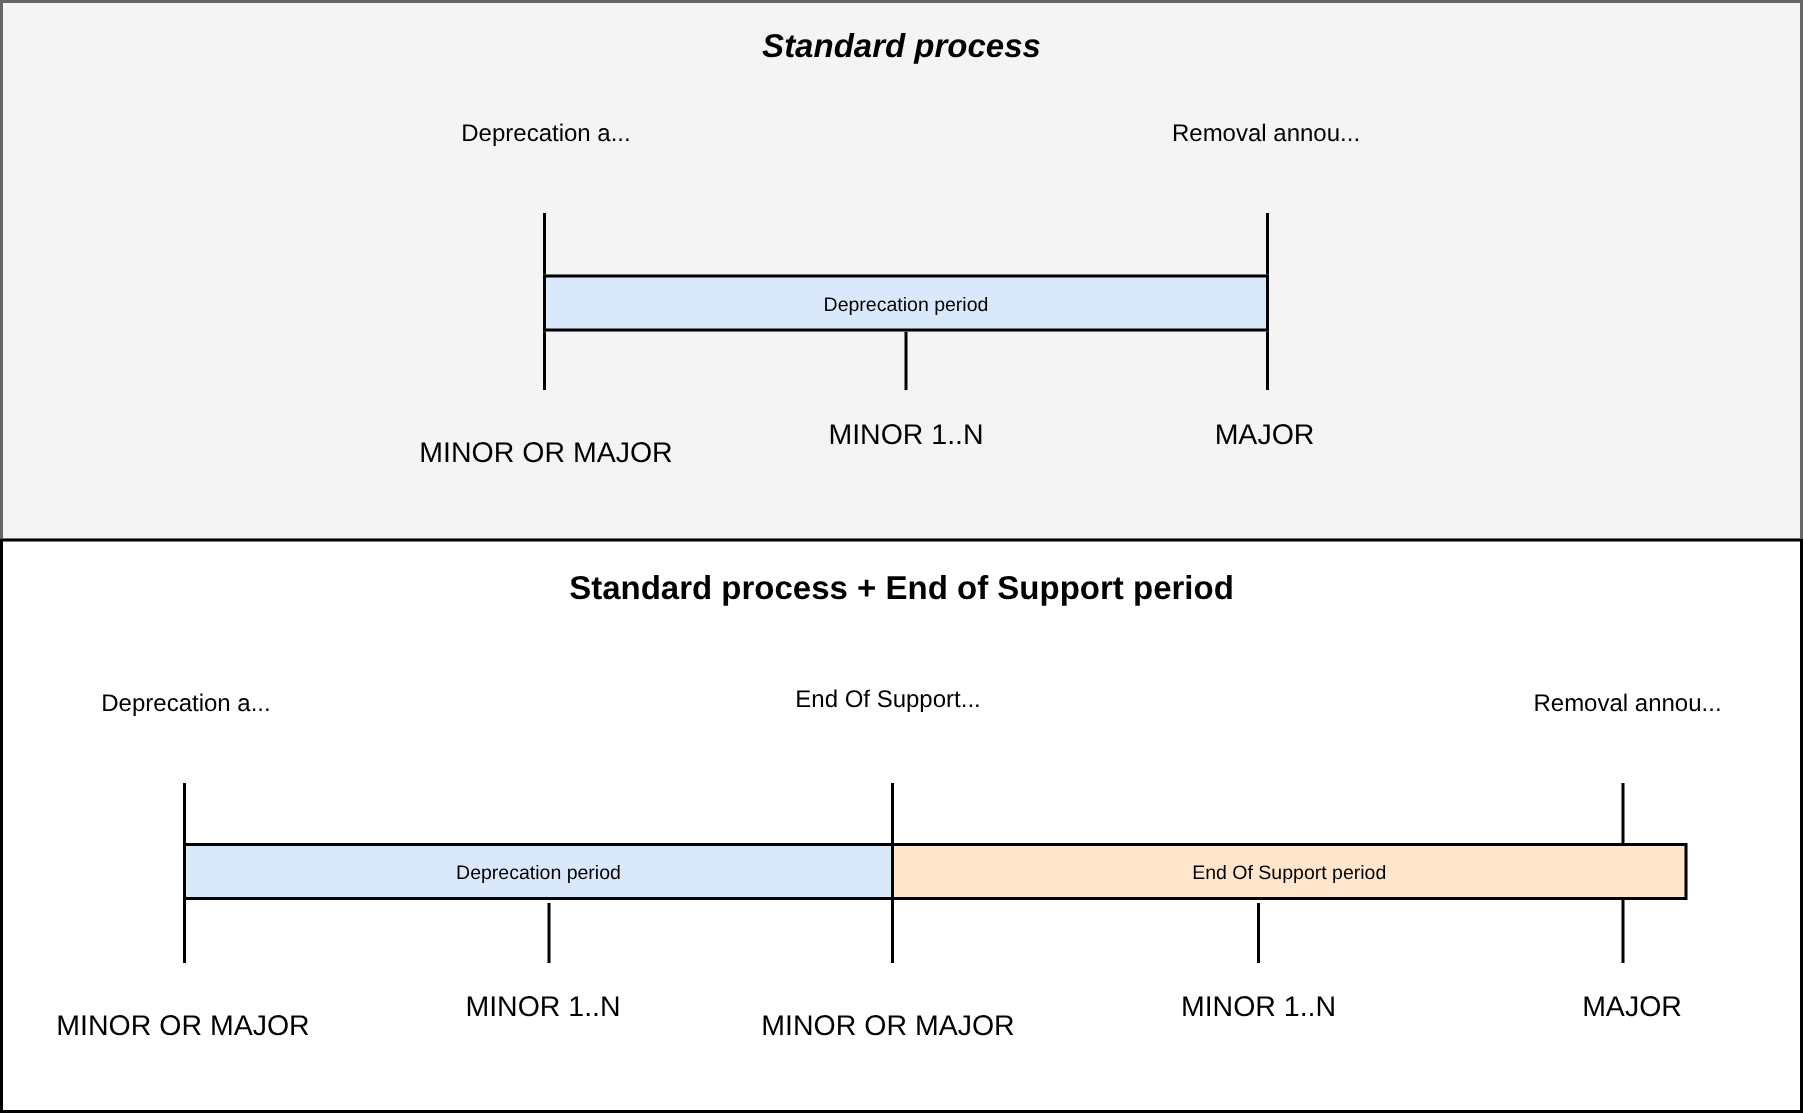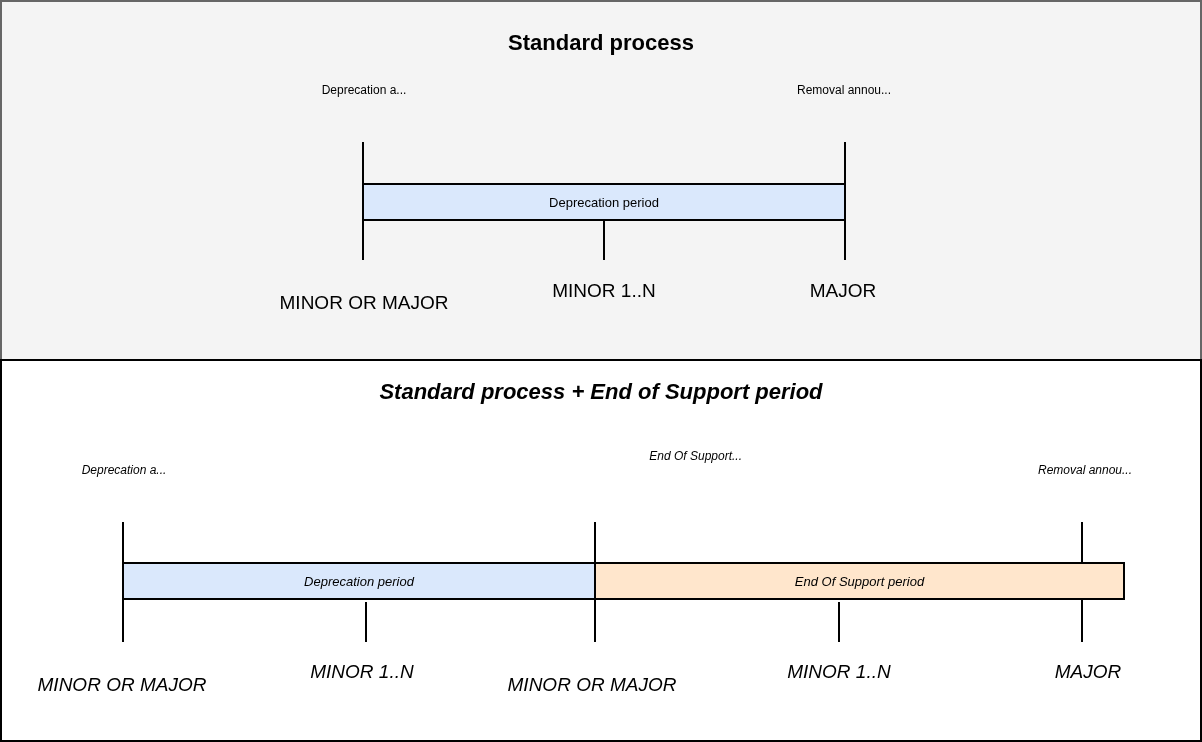--- a/index.html
+++ b/index.html
@@ -24,36 +24,35 @@
     left: 0; top: 0;
     width: 1202px; height: 361px;
     background: #f4f4f4;
     border: 2px solid #666666;
   }
   .panel-bottom {
     left: 0; top: 359px;
     width: 1202px; height: 383px;
     background: #ffffff;
     border: 2px solid #000000;
-    font-style: italic;
   }
   .panel-title {
     position: absolute;
     left: 0;
     width: 100%;
     text-align: center;
     font-size: 22px;
     font-weight: bold;
     line-height: 26px;
     white-space: nowrap;
   }
   .event-label {
     position: absolute;
     text-align: center;
-    font-size: 12px;
+    font-size: 16px;
     line-height: 24px;
     white-space: nowrap;
   }
   .milestone-label {
     position: absolute;
     text-align: center;
     font-size: 19px;
     line-height: 23px;
     white-space: nowrap;
   }
@@ -75,21 +74,21 @@
     white-space: nowrap;
   }
 </style>
 </head>
 <body>
 
 <div class="stage">
 
   <section class="panel panel-top">
 
-    <div class="panel-title" style="top:28px;">Standard process</div>
+    <div class="panel-title" style="top:16px;font-style:italic;">Standard process</div>
 
     <div class="event-label" style="left:212px; top:76px; width:300px;">Deprecation a...</div>
 
     <div class="event-label" style="left:692px; top:76px; width:300px;">Removal annou...</div>
 
     <div class="tick" style="left:360px; top:140px; height:118px;"></div>
     <div class="tick" style="left:842px; top:140px; height:118px;"></div>
     <div class="tick" style="left:601px; top:219px; height:39px;"></div>
 
     <div class="bar" style="left: 360px; top: 181px; width: 484px; background-color: rgb(218, 232, 252);">
@@ -99,21 +98,21 @@
     <div class="milestone-label" style="left:212px; top:289px; width:300px;">MINOR OR MAJOR</div>
     <div class="milestone-label" style="left:452px; top:277px; width:300px;">MINOR 1..N</div>
     <div class="milestone-label" style="left:691px; top:277px; width:300px;">MAJOR</div>
   </section>
 
   <section class="panel panel-bottom">
 
     <div class="panel-title" style="top:18px;">Standard process + End of Support period</div>
 
     <div class="event-label" style="left:0px; top:97px; width:244px;">Deprecation a...</div>
-    <div class="event-label" style="left:440px; top:83px; width:300px;text-align:right;">End Of Support...</div>
+    <div class="event-label" style="left:440px; top:94px; width:300px;">End Of Support...</div>
     <div class="event-label" style="left:933px; top:97px; width:300px;">Removal annou...</div>
 
     <div class="tick" style="left:120px; top:161px; height:120px;"></div>
     <div class="tick" style="left:592px; top:161px; height:120px;"></div>
     <div class="tick" style="left:1079px; top:161px; height:120px;"></div>
     <div class="tick" style="left:363px; top:241px; height:40px;"></div>
     <div class="tick" style="left:836px; top:241px; height:40px;"></div>
 
     <div class="bar" style="left: 120px; top: 201px; width: 474px; background-color: rgb(218, 232, 252);">
       <span>Deprecation period</span>

